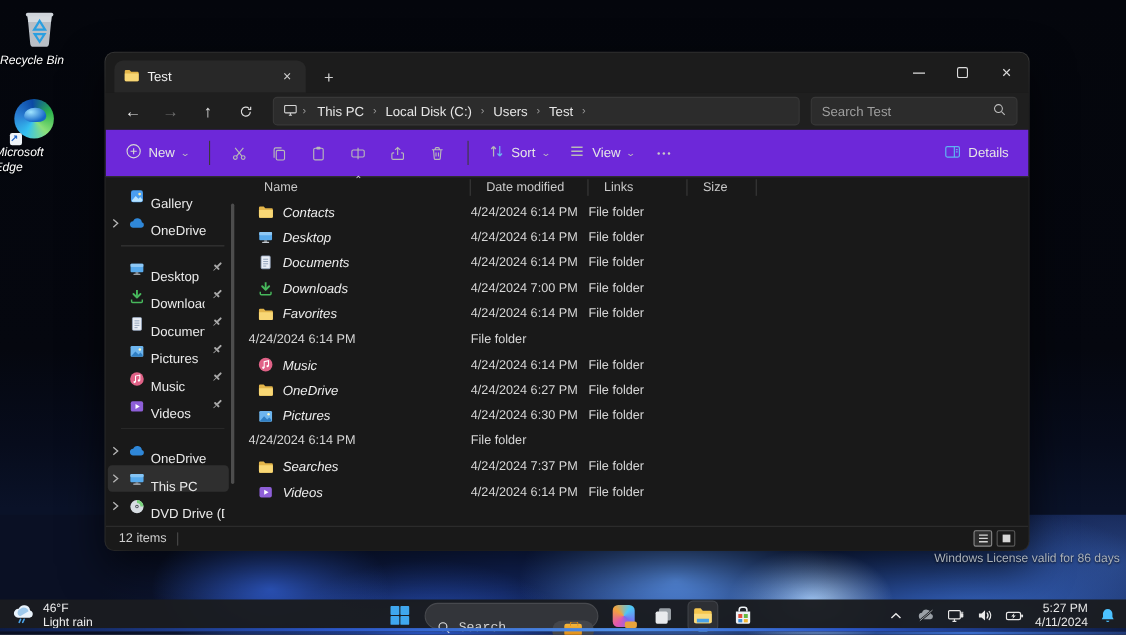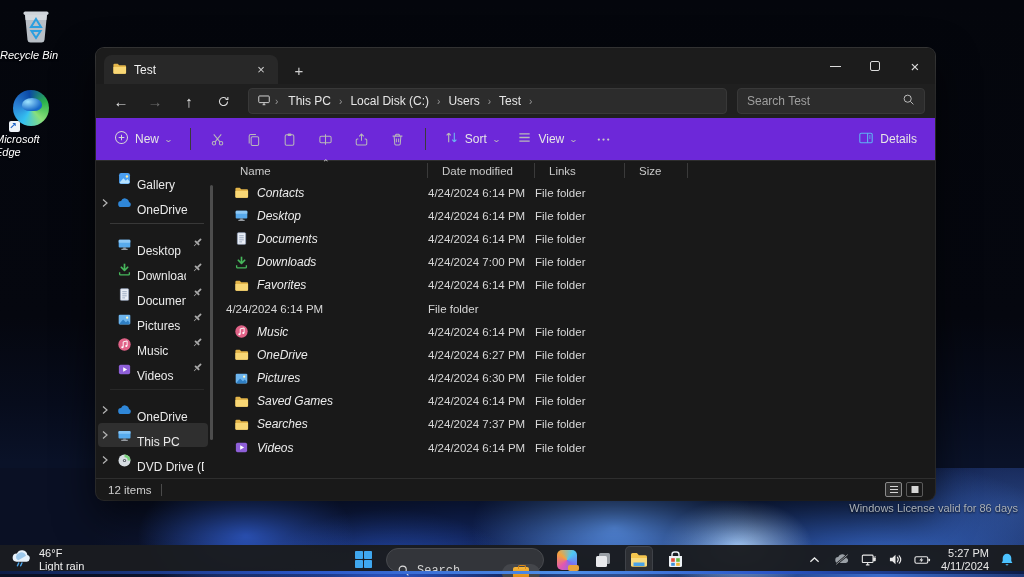--- a/index.html
+++ b/index.html
@@ -658,29 +658,20 @@
                 </svg>
               </span>
               <span>Pictures</span>
             </div>
             <div class="cell">4/24/2024 6:30 PM</div>
             <div class="cell">File folder</div>
             <div class="cell"></div>
             <div></div>
           </div>
           <div class="fgrid frow">
-            <div class="name">
-              <span style="display: flex;">
-                <svg viewBox="0 0 16 16" width="15" height="15">
-                  <path d="M1.5 4a1.2 1.2 0 0 1 1.2-1.2h3.4l1.6 1.7h6.1A1.2 1.2 0 0 1 15 5.7v6.8a1.2 1.2 0 0 1-1.2 1.2H2.7a1.2 1.2 0 0 1-1.2-1.2z" fill="#e3b54a"></path>
-                  <path d="M1.5 6.3h13.5v6.2a1.2 1.2 0 0 1-1.2 1.2H2.7a1.2 1.2 0 0 1-1.2-1.2z" fill="#f8d775"></path>
-                </svg>
-              </span>
-              <span>Saved Games</span>
-            </div>
             <div class="cell">4/24/2024 6:14 PM</div>
             <div class="cell">File folder</div>
             <div class="cell"></div>
             <div></div>
           </div>
           <div class="fgrid frow">
             <div class="name">
               <span style="display: flex;">
                 <svg viewBox="0 0 16 16" width="15" height="15">
                   <path d="M1.5 4a1.2 1.2 0 0 1 1.2-1.2h3.4l1.6 1.7h6.1A1.2 1.2 0 0 1 15 5.7v6.8a1.2 1.2 0 0 1-1.2 1.2H2.7a1.2 1.2 0 0 1-1.2-1.2z" fill="#e3b54a"></path>

